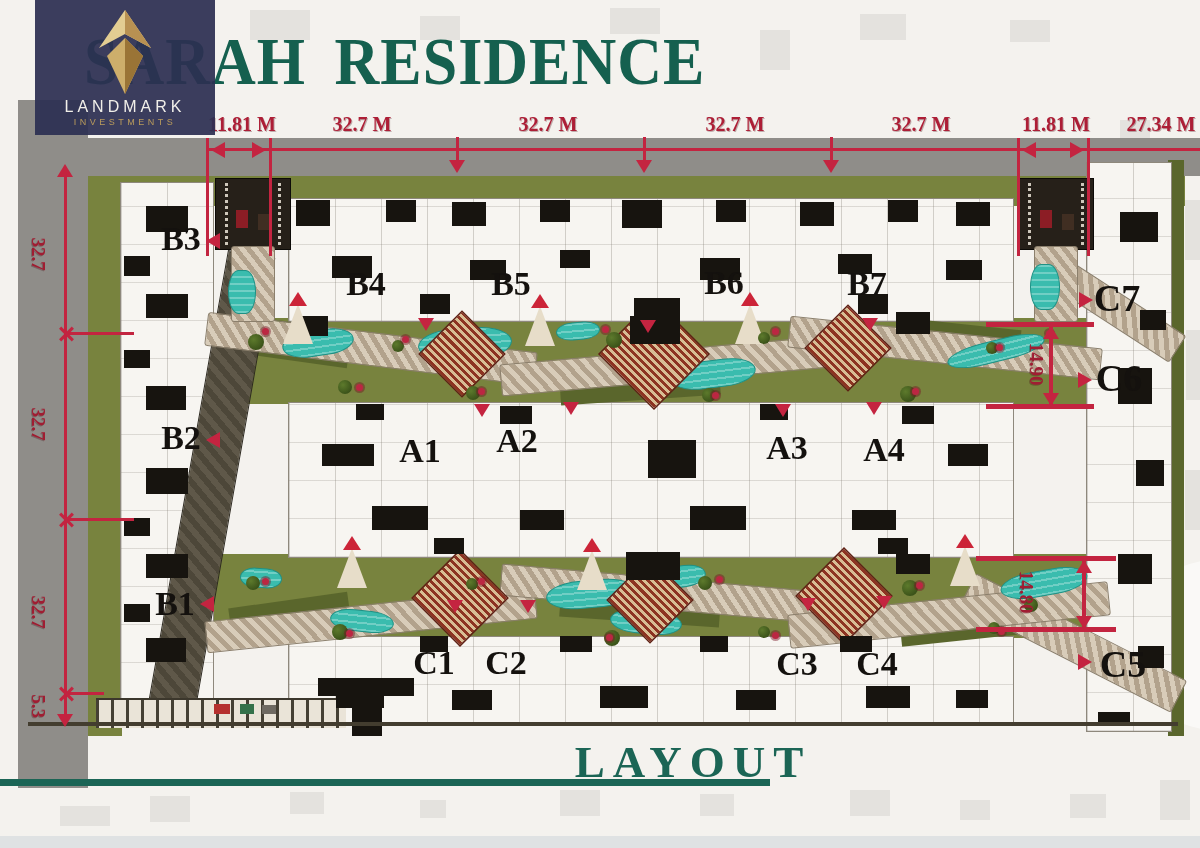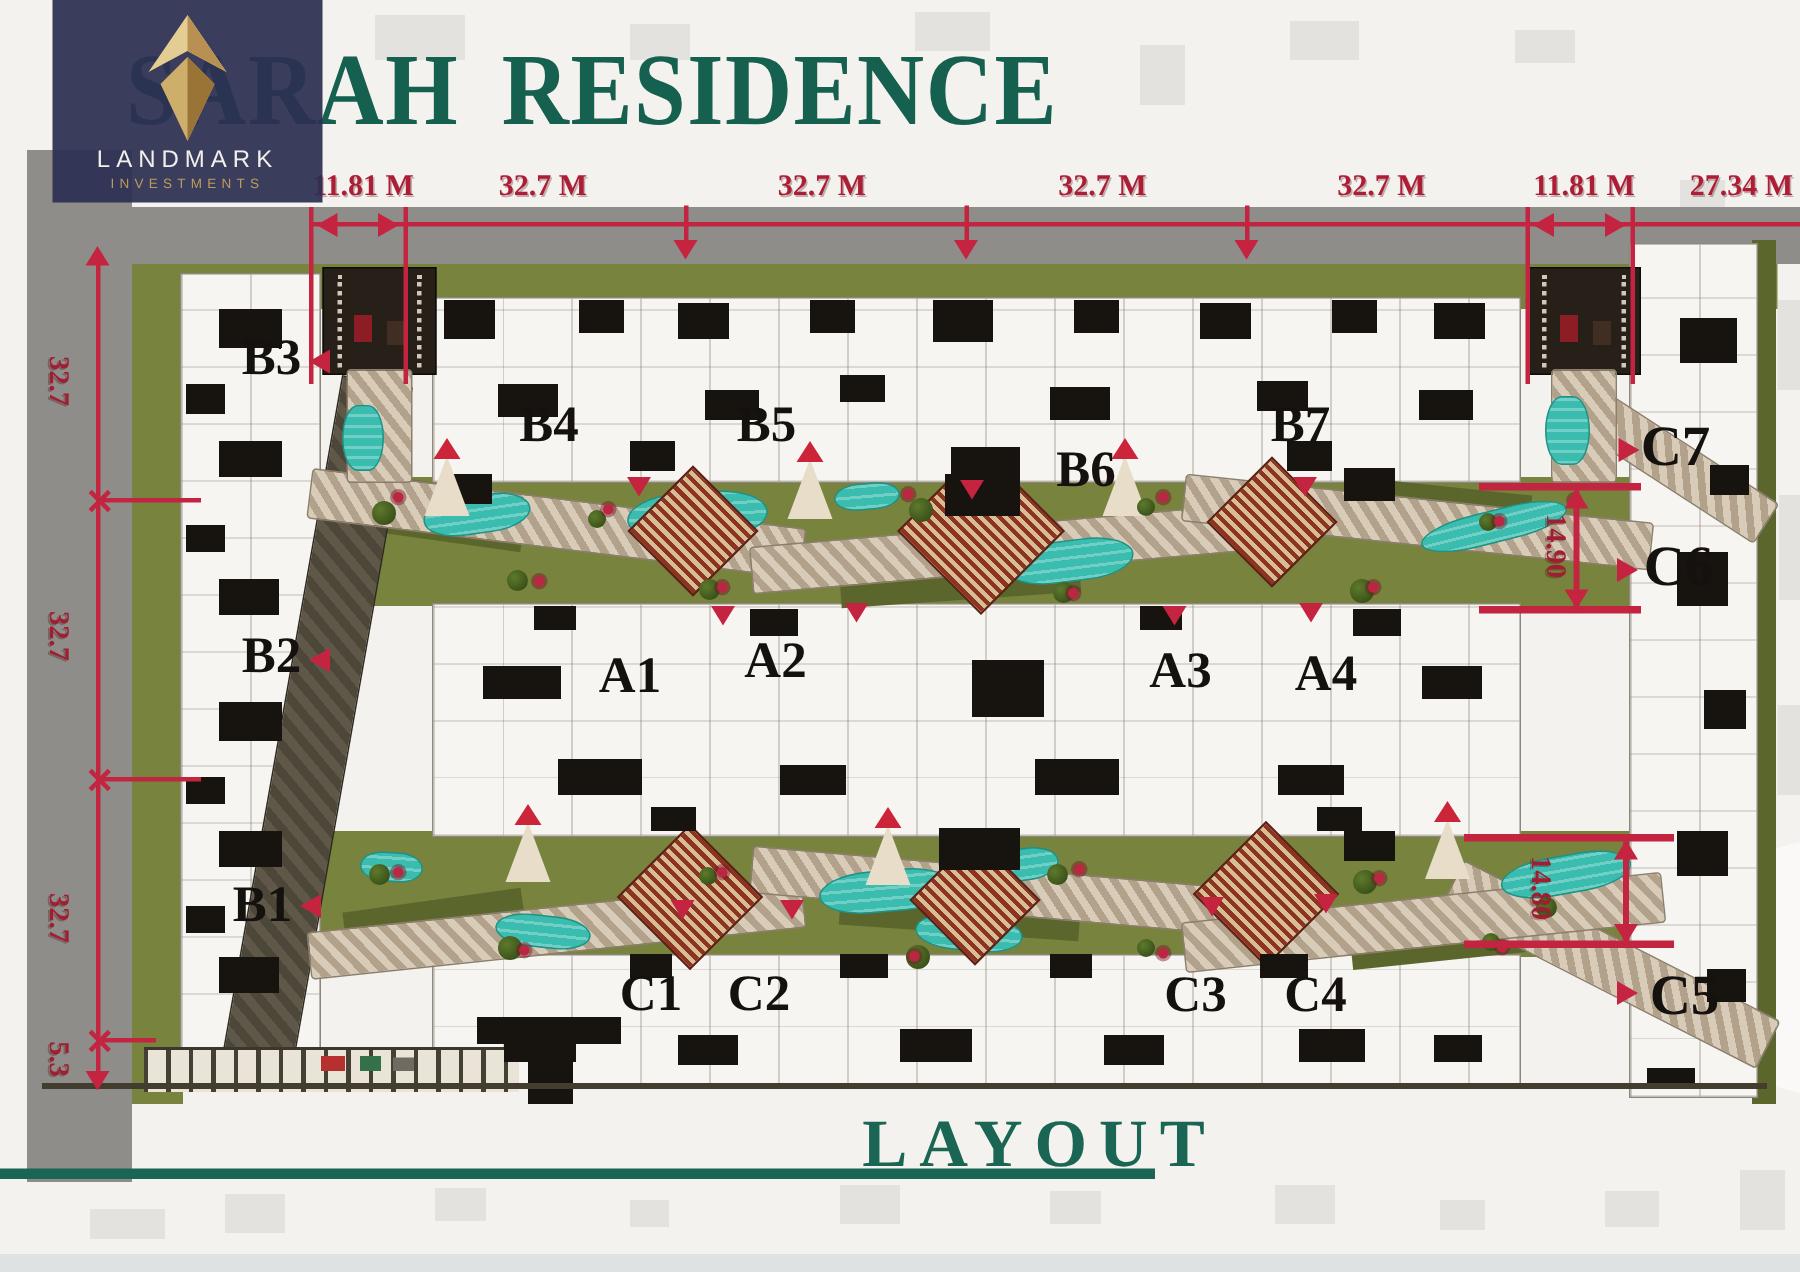--- a/index.html
+++ b/index.html
@@ -344,21 +344,21 @@
   <div class="rbar" style="left:976px;top:556px;width:140px;height:5px;"></div>
   <div class="rbar" style="left:976px;top:627px;width:140px;height:5px;"></div>
   <div class="rbar" style="left:1082px;top:561px;width:4px;height:66px;"></div>
   <div class="tri u" style="left:1076px;top:560px;"></div>
   <div class="tri d" style="left:1076px;top:616px;"></div>
   <div class="vdimlab" style="left:1026px;top:592px;">14.80</div>
 
   <div class="blab" style="left:181px;top:239px;">B3</div>
   <div class="blab" style="left:366px;top:284px;">B4</div>
   <div class="blab" style="left:511px;top:284px;">B5</div>
-  <div class="blab" style="left:724px;top:283px;margin-top:31px;">B6</div>
+  <div class="blab" style="left:724px;top:283px;">B6</div>
   <div class="blab" style="left:867px;top:284px;">B7</div>
   <div class="blab big" style="left:1117px;top:298px;">C7</div>
   <div class="blab big" style="left:1119px;top:378px;">C6</div>
   <div class="blab" style="left:181px;top:438px;">B2</div>
   <div class="blab" style="left:420px;top:451px;">A1</div>
   <div class="blab" style="left:517px;top:441px;">A2</div>
   <div class="blab" style="left:787px;top:448px;">A3</div>
   <div class="blab" style="left:884px;top:450px;">A4</div>
   <div class="blab" style="left:175px;top:604px;">B1</div>
   <div class="blab" style="left:434px;top:663px;">C1</div>

